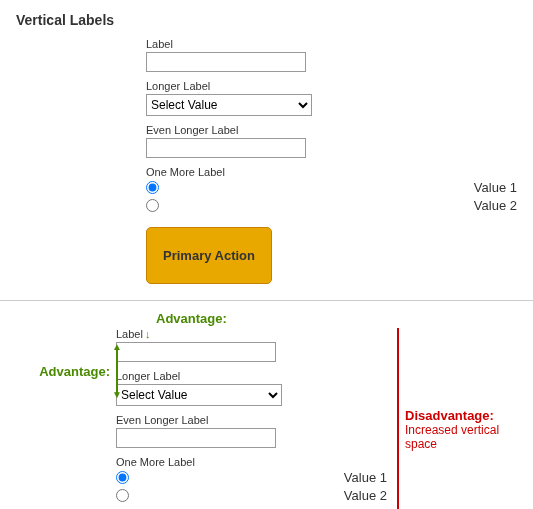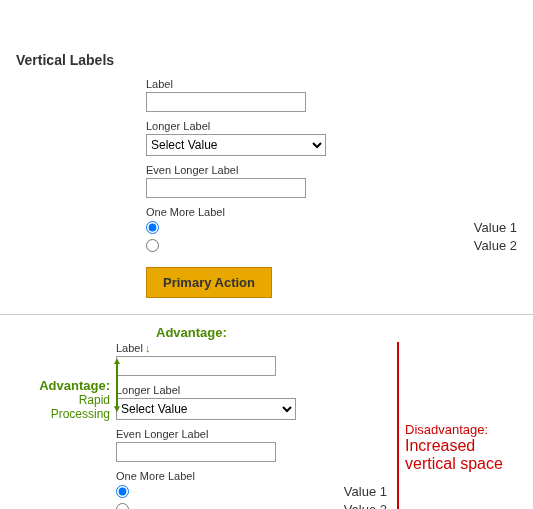--- a/index.html
+++ b/index.html
@@ -7,21 +7,20 @@
       font-family: Arial, sans-serif;
       font-size: 13px;
       background: #fff;
       width: 533px;
       min-height: 509px;
       color: #333;
     }
 
     .section {
       padding: 12px 16px 16px 16px;
-      margin-top: 40px;
     }
 
     .section-title {
       font-weight: bold;
       font-size: 14px;
       margin-bottom: 10px;
     }
 
     .divider {
       border: none;
@@ -42,21 +41,21 @@
 
     .form-input {
       width: 160px;
       height: 20px;
       border: 1px solid #999;
       padding: 1px 3px;
       font-size: 12px;
     }
 
     .form-select {
-      width: 180px;
+      width: 166px;
       height: 22px;
       border: 1px solid #999;
       font-size: 12px;
       background: #fff;
     }
 
     .radio-group {
       margin-bottom: 8px;
     }
 
@@ -71,23 +70,23 @@
     .radio-item input[type="radio"] {
       margin-right: 4px;
     }
 
     .primary-btn {
       background: #e8a800;
       border: 1px solid #c88000;
       color: #333;
       font-weight: bold;
       font-size: 13px;
-      padding: 7px 16px;
+      padding: 20px 16px;
       cursor: pointer;
-      border-radius: 0;
+      border-radius: 5px;
       margin-top: 6px;
     }
 
     
     .section2 {
       padding: 10px 16px 16px 16px;
       position: relative;
     }
 
     .advantage-top {
@@ -111,27 +110,27 @@
     }
 
     .rapid-processing {
       color: #4a8a00;
       font-size: 12px;
       text-align: right;
     }
 
     .disadvantage-label {
       color: #cc0000;
-      font-weight: normal;
+      font-weight: bold;
       font-size: 13px;
     }
 
     .disadvantage-sub {
       color: #cc0000;
-      font-size: 16px;
+      font-size: 12px;
     }
 
     .form-label-with-arrow {
       display: flex;
       align-items: center;
       font-size: 13px;
       margin-bottom: 2px;
     }
   </style>
 </head>
@@ -179,21 +178,20 @@
 <div class="section2">
 
   <div style="margin-left:140px; margin-bottom:2px;">
     <div class="advantage-top">Advantage:</div>
   </div>
 
   <div style="display:flex; position:relative;">
 
     <div style="width:100px; flex-shrink:0; padding-top:36px; padding-right:6px; text-align:right;">
       <div class="advantage-left-label">Advantage:</div>
-      <div class="rapid-processing">Rapid Processing</div>
     </div>
 
     <div style="flex:1; position:relative;">
 
       <div style="position:absolute; left:0; top:20px; width:2px; height:46px; background:#4a8a00;"></div>
       <div style="position:absolute; left:-4px; top:14px; color:#4a8a00; font-size:10px; line-height:1;">▲</div>
       <div style="position:absolute; left:-4px; top:62px; color:#4a8a00; font-size:10px; line-height:1;">▼</div>
 
       <div class="form-group">
         <div class="form-label-with-arrow">

